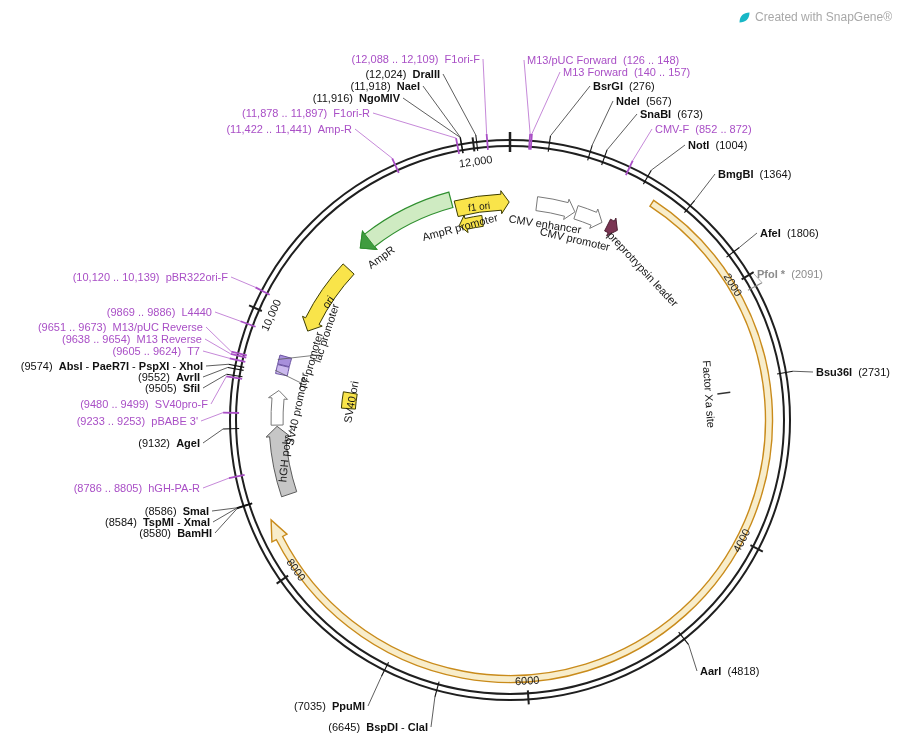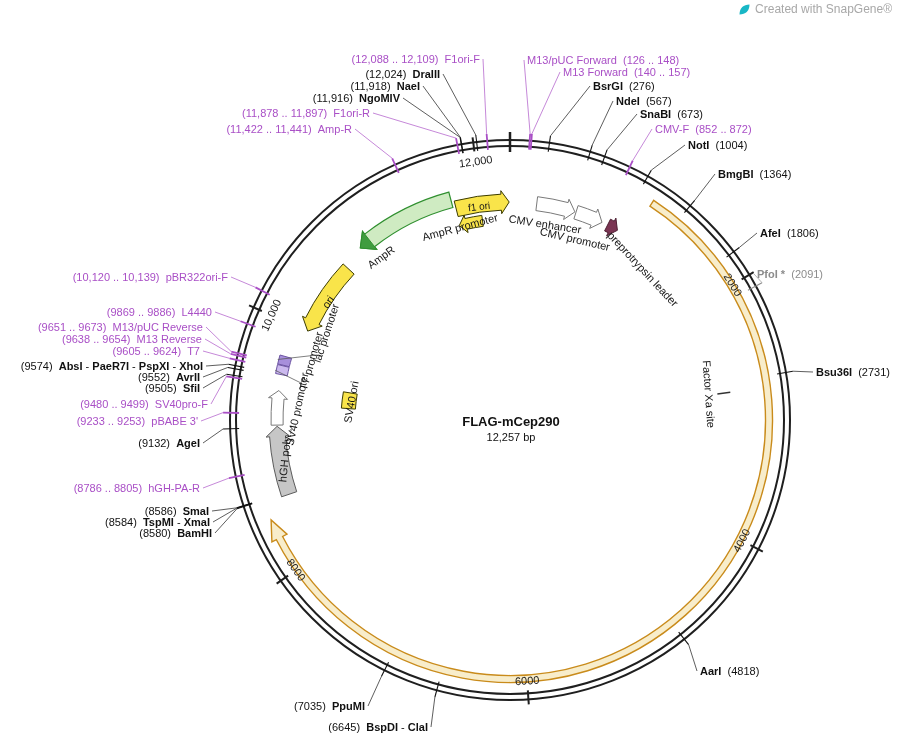--- a/index.html
+++ b/index.html
@@ -1,19 +1,19 @@
 <!DOCTYPE html>
 <html><head>
 <meta charset="utf-8">
 <style>
   html,body{margin:0;padding:0;background:#fff;}
   #canvas{position:relative;width:898px;height:735px;background:#fff;overflow:hidden;
           font-family:"Liberation Sans",sans-serif;}
   #map-svg{position:absolute;left:0;top:0;}
-  #watermark{position:absolute;top:2px;right:6px;display:flex;align-items:center;gap:4px;
+  #watermark{position:absolute;top:10px;right:6px;display:flex;align-items:center;gap:4px;
              color:#a8a8a8;font-size:12px;}
   #center-label{position:absolute;left:511px;top:428px;transform:translate(-50%,-50%);
                 text-align:center;color:#111;white-space:nowrap;}
   #center-label .name{font-weight:bold;font-size:13px;}
   #center-label .size{font-size:11px;margin-top:2px;}
   svg text{font-family:"Liberation Sans",sans-serif;}
 </style>
 </head>
 <body>
 
@@ -276,24 +276,20 @@
         <line x1="215" y1="312" x2="240.5255244245581" y2="321.2452177697678" stroke="#A94FC6" stroke-width="0.75" opacity="0.9"></line>
         <text x="212" y="316" text-anchor="end" font-size="11" fill="#A94FC6"><tspan>(9869 .. 9886)&nbsp;&nbsp;L4440</tspan></text>
       </g>
       <g>
         <line x1="269.68112072495865" y1="294.74890713455596" x2="255.492552206875" y2="287.3540086627954" stroke="#A94FC6" stroke-width="1.8"></line>
         <line x1="231" y1="277" x2="255.492552206875" y2="287.3540086627954" stroke="#A94FC6" stroke-width="0.75" opacity="0.9"></line>
         <text x="228" y="281" text-anchor="end" font-size="11" fill="#A94FC6"><tspan>(10,120 .. 10,139)&nbsp;&nbsp;pBR322ori-F</tspan></text>
       </g>
     </svg>
 
-  <div id="center-label">
-    <div class="name">FLAG-mCep290</div>
-    <div class="size">12,257 bp</div>
-  </div>
 
   <div id="watermark">
     <svg width="13" height="13" viewBox="0 0 13 13">
       <path d="M1.5 11.5 C1.5 5 5.5 1.5 11.5 1.5 C11.5 8 7.5 11.5 1.5 11.5 Z" fill="#18B7C6"></path>
     </svg>
     <span>Created with SnapGene®</span>
   </div>
 </div>
 
 </body></html>

